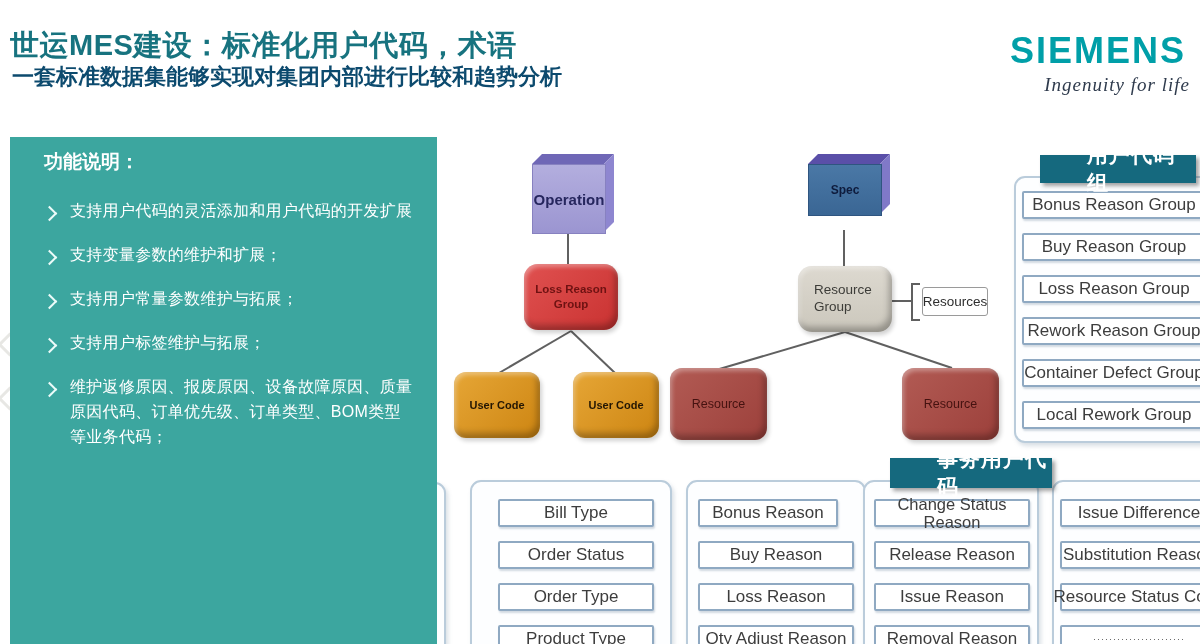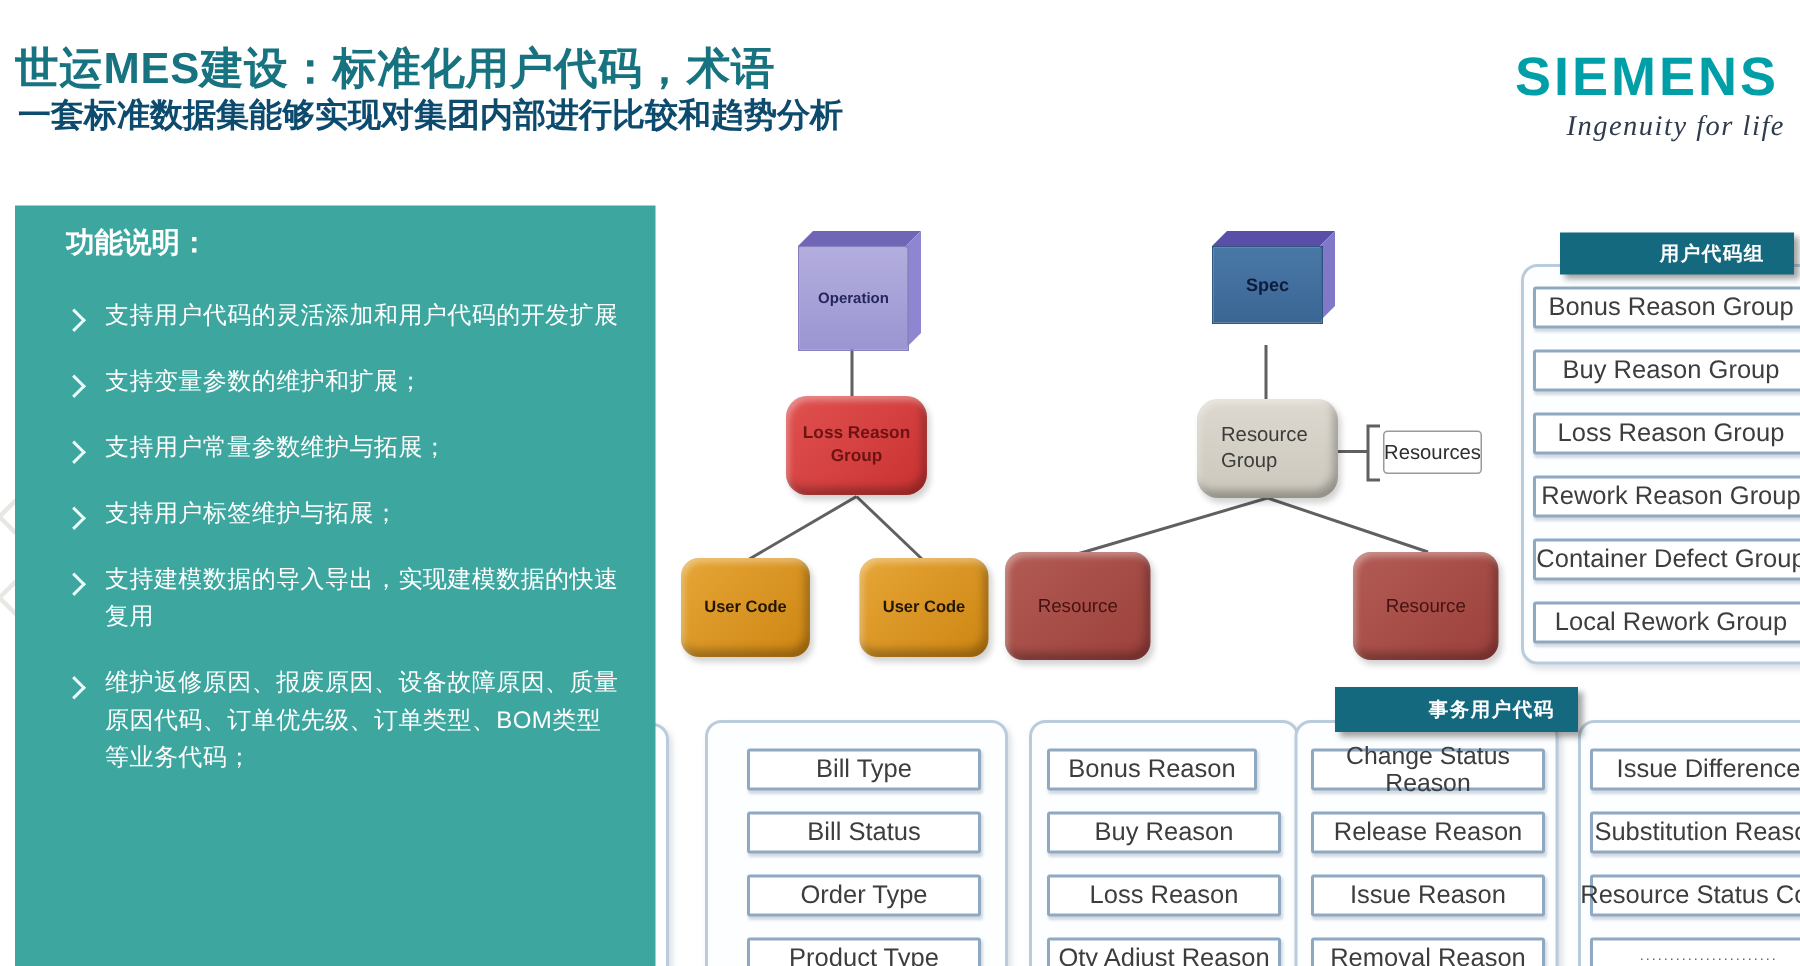--- a/index.html
+++ b/index.html
@@ -36,21 +36,21 @@
   
   .cube{position:absolute;z-index:3;}
   .cube .face-front{position:absolute;left:0;top:0;width:100%;height:100%;
         display:flex;align-items:center;justify-content:center;font-weight:bold;}
   .cube .face-top{position:absolute;left:0;top:-10px;width:100%;height:10px;
         transform:skewX(-45deg);transform-origin:0 100%;}
   .cube .face-side{position:absolute;right:-10px;top:0;width:10px;height:100%;
         transform:skewY(-45deg);transform-origin:0 0;}
   .cube-operation{left:532px;top:164px;width:72px;height:68px;}
   .cube-operation .face-front{background:linear-gradient(#B3AEDE,#9B95D1);border:1px solid #8781C0;
-        color:#26265E;font-size:10px;}
+        color:#26265E;font-size:15px;}
   .cube-operation .face-top{background:#6F67B6;}
   .cube-operation .face-side{background:#8E86D0;}
   .cube-spec{left:808px;top:164px;width:72px;height:50px;text-decoration:underline;}
   .cube-spec .face-front{background:linear-gradient(#4A78A6,#3A6694);border:1px solid #2F5580;
         color:#0E1B3C;font-size:12px;}
   .cube-spec .face-top{background:#5A4FA8;}
   .cube-spec .face-side{background:#8079C8;}
 
   
   .dbox{position:absolute;z-index:3;display:flex;align-items:center;justify-content:center;
@@ -70,21 +70,21 @@
         background:linear-gradient(135deg,#B25B54,#9C403B);color:#451210;font-size:12.5px;}
 
   .resources-label{position:absolute;left:922px;top:287px;width:64px;height:27px;z-index:3;
         border:1px solid #9A9A9A;border-radius:3px;display:flex;align-items:center;
         justify-content:center;font-size:13.5px;color:#2E2E2E;background:#fff;}
 
   
   .panel{position:absolute;box-sizing:border-box;border:2px solid #BACCDB;border-radius:11px;
          background:#FDFEFF;box-shadow:2px 3px 4px rgba(120,140,160,.28);z-index:2;}
   .panel-header{position:absolute;box-sizing:border-box;background:#15697E;color:#fff;
-         font-size:13px;font-weight:bold;display:flex;align-items:center;justify-content:center;
+         font-size:21px;font-weight:bold;display:flex;align-items:center;justify-content:center;
          box-shadow:3px 3px 4px rgba(50,50,50,.45);z-index:5;letter-spacing:1px;padding-left:47px;}
   .box-item{position:absolute;box-sizing:border-box;height:28px;background:#ffffff;
          border:2px solid #8FA9C2;border-radius:2px;display:flex;align-items:center;
          justify-content:center;font-size:17px;color:#3D3D3D;z-index:4;
          box-shadow:1px 2px 2px rgba(130,150,170,.35);text-align:center;}
   .box-item.small-two-line{font-size:16.5px;line-height:18px;overflow:visible;}
   .box-item.nowrap{white-space:nowrap;}
   .box-item.dots{font-size:9px;color:#555;letter-spacing:1px;}
 </style>
 </head>
@@ -138,21 +138,21 @@
   <div class="panel-header" style="left:1040px;top:155px;width:156px;height:28px;">用户代码组</div>
   <div class="box-item" style="left:1022px;top:191px;width:184px;">Bonus Reason Group</div>
   <div class="box-item" style="left:1022px;top:233px;width:184px;">Buy Reason Group</div>
   <div class="box-item" style="left:1022px;top:275px;width:184px;">Loss Reason Group</div>
   <div class="box-item nowrap" style="left:1022px;top:317px;width:184px;">Rework Reason Group</div>
   <div class="box-item nowrap" style="left:1022px;top:359px;width:184px;">Container Defect Group</div>
   <div class="box-item" style="left:1022px;top:401px;width:184px;">Local Rework Group</div>
 
   <div class="panel" style="left:470px;top:480px;width:202px;height:190px;"></div>
   <div class="box-item" style="left:498px;top:499px;width:156px;">Bill Type</div>
-  <div class="box-item" style="left:498px;top:541px;width:156px;">Bill Status</div>
+  <div class="box-item" style="left:498px;top:541px;width:156px;">Order Status</div>
   <div class="box-item" style="left:498px;top:583px;width:156px;">Order Type</div>
   <div class="box-item" style="left:498px;top:625px;width:156px;">Product Type</div>
 
   <div class="panel" style="left:686px;top:480px;width:180px;height:190px;"></div>
   <div class="box-item" style="left:698px;top:499px;width:140px;">Bonus Reason</div>
   <div class="box-item" style="left:698px;top:541px;width:156px;">Buy Reason</div>
   <div class="box-item" style="left:698px;top:583px;width:156px;">Loss Reason</div>
   <div class="box-item nowrap" style="left:698px;top:625px;width:156px;">Qty Adjust Reason</div>
 
   <div class="panel" style="left:863px;top:480px;width:176px;height:190px;"></div>
@@ -191,23 +191,17 @@
     <div class="bullet">
       <span class="bullet-marker">
           <span class="chev"></span>
         </span>
       <span class="bullet-text">支持用户标签维护与拓展；</span>
     </div>
     <div class="bullet">
       <span class="bullet-marker">
           <span class="chev"></span>
         </span>
-      <span class="bullet-text">支持建模数据的导入导出，实现建模数据的快速复用</span>
-    </div>
-    <div class="bullet">
-      <span class="bullet-marker">
-          <span class="chev"></span>
-        </span>
       <span class="bullet-text">维护返修原因、报废原因、设备故障原因、质量原因代码、订单优先级、订单类型、BOM类型等业务代码；</span>
     </div>
   </div>
 
 </div>
 
 </body></html>

